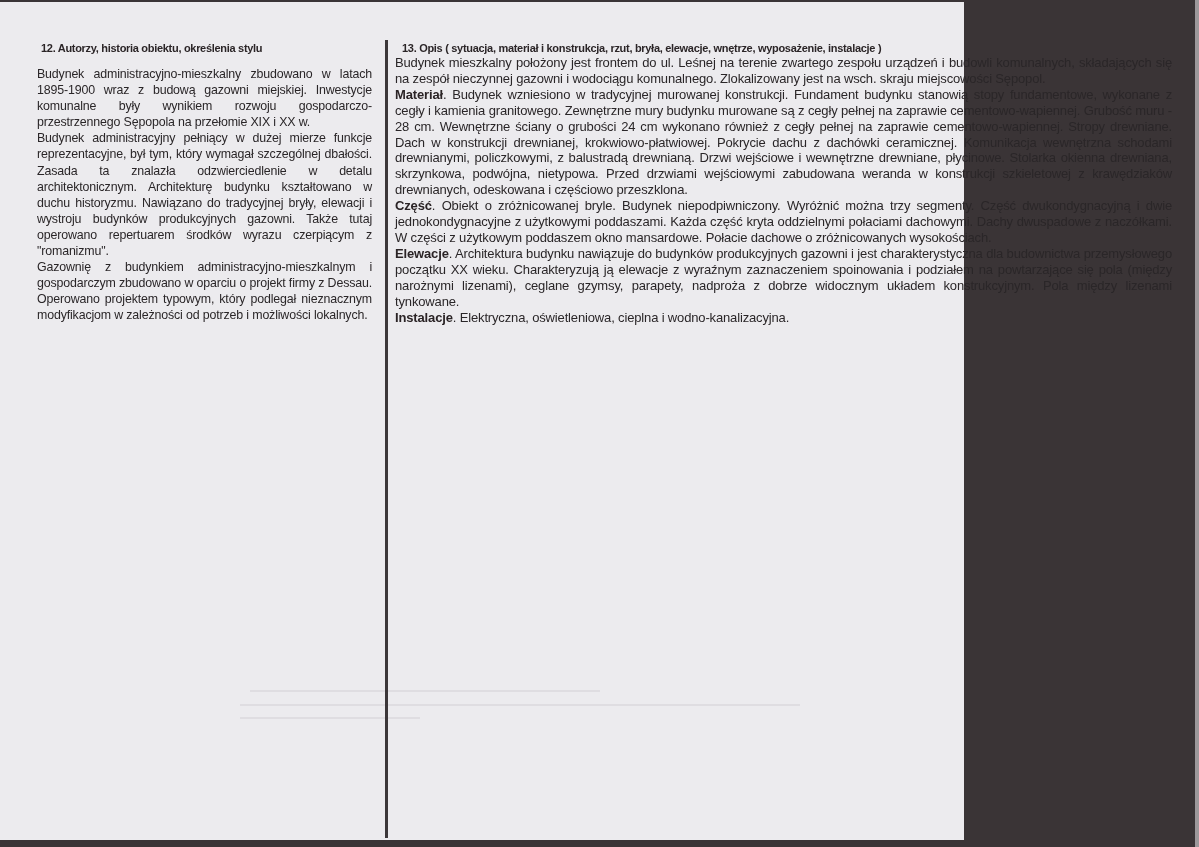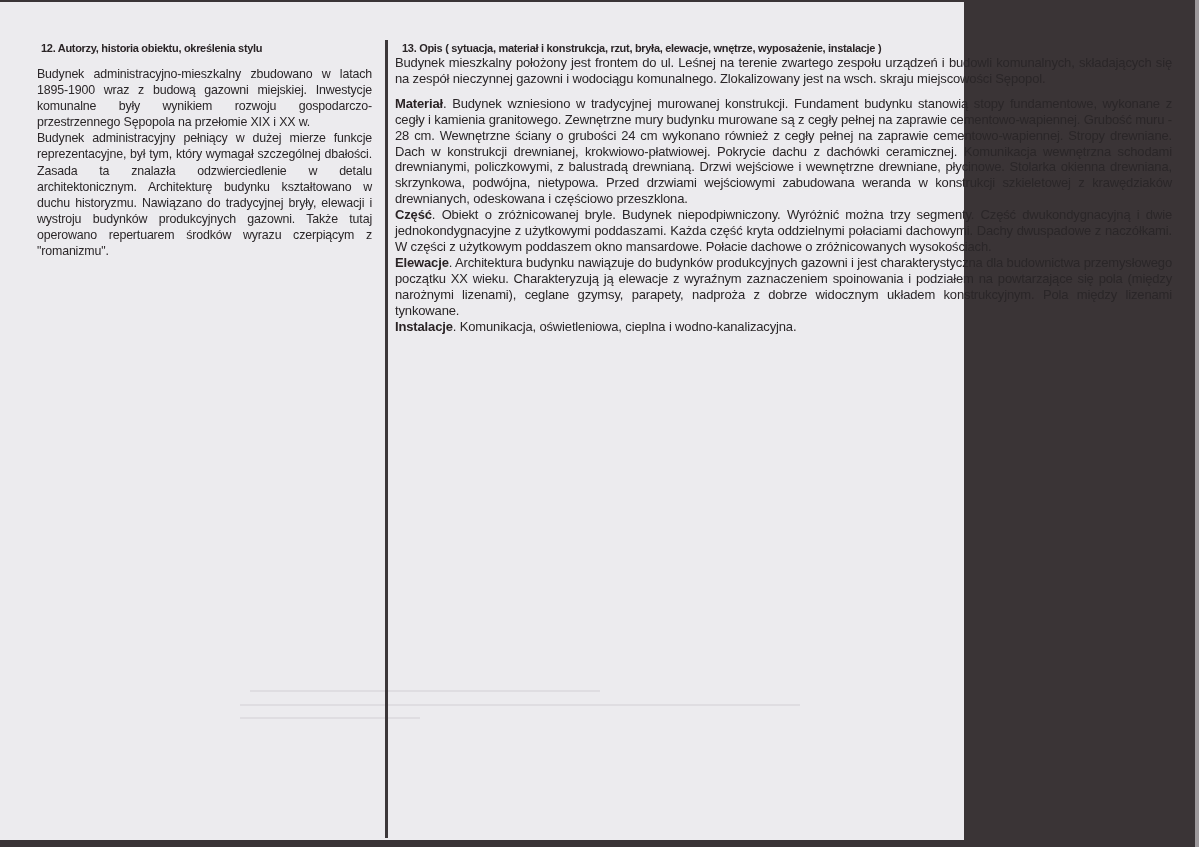--- a/index.html
+++ b/index.html
@@ -30,51 +30,52 @@
   .heading {
     font-weight: bold; font-size: 11px; letter-spacing: -0.3px;
     margin: 0 0 12px 0; padding-left: 4px; color: #2b2527;
   }
   .col-right .heading { margin-bottom: 1px; padding-left: 7px; }
   p {
     margin: 0; font-size: 12.4px; line-height: 16.1px; text-align: justify;
     letter-spacing: -0.15px;
   }
   .col-right p { font-size: 13px; line-height: 15.9px; }
-  .gap { margin-top: 9px; }
+  .gap { }
   b { font-weight: bold; color: #2a2325; }
   .ghost {
     position: absolute; height: 2px; background: #dcdadd; opacity: 0.8;
   }
 </style>
 </head>
 <body>
 
 <div class="paper">
 
   <div class="ghost" style="left:250px;top:688px;width:350px;"></div>
   <div class="ghost" style="left:240px;top:702px;width:560px;"></div>
   <div class="ghost" style="left:240px;top:715px;width:180px;"></div>
 
   <div class="divider"></div>
 
   <div class="col-left">
     <div class="heading">12. Autorzy, historia obiektu, określenia stylu</div>
     <p>Budynek administracyjno-mieszkalny zbudowano w latach 1895-1900 wraz z budową gazowni miejskiej. Inwestycje komunalne były wynikiem rozwoju gospodarczo-przestrzennego Sępopola na przełomie XIX i XX w.</p>
     <p>Budynek administracyjny pełniący w dużej mierze funkcje reprezentacyjne, był tym, który wymagał szczególnej dbałości. Zasada ta znalazła odzwierciedlenie w detalu architektonicznym. Architekturę budynku kształtowano w duchu historyzmu. Nawiązano do tradycyjnej bryły, elewacji i wystroju budynków produkcyjnych gazowni. Także tutaj operowano repertuarem środków wyrazu czerpiącym z "romanizmu".</p>
+    <p>Gazownię z budynkiem administracyjno-mieszkalnym i gospodarczym zbudowano w oparciu o projekt firmy z Dessau. Operowano projektem typowym, który podlegał nieznacznym modyfikacjom w zależności od potrzeb i możliwości lokalnych.</p>
   </div>
 
   <div class="col-right">
     <div class="heading">13. Opis ( sytuacja, materiał i konstrukcja, rzut, bryła, elewacje, wnętrze, wyposażenie, instalacje )</div>
     <p>Budynek mieszkalny położony jest frontem do ul. Leśnej na terenie zwartego zespołu urządzeń i budowli komunalnych, składających się na zespół  nieczynnej gazowni i wodociągu komunalnego. Zlokalizowany jest na wsch. skraju miejscowości Sępopol.</p>
 
     <p class="gap"><b>Materiał</b><span>. Budynek wzniesiono w tradycyjnej murowanej konstrukcji. Fundament budynku stanowią stopy fundamentowe, wykonane z cegły i kamienia granitowego. Zewnętrzne mury budynku murowane są z cegły pełnej na zaprawie cementowo-wapiennej. Grubość muru - 28 cm. Wewnętrzne ściany o grubości 24 cm wykonano również z cegły pełnej na zaprawie cementowo-wapiennej. Stropy drewniane. Dach w konstrukcji drewnianej, krokwiowo-płatwiowej. Pokrycie dachu z dachówki ceramicznej. Komunikacja wewnętrzna schodami drewnianymi, policzkowymi, z balustradą drewnianą. Drzwi wejściowe i wewnętrzne drewniane, płycinowe. Stolarka okienna drewniana, skrzynkowa, podwójna, nietypowa. Przed drzwiami wejściowymi zabudowana weranda w konstrukcji szkieletowej z krawędziaków drewnianych, odeskowana i częściowo przeszklona.</span></p>
 
 
     <p><b>Część</b><span>.   Obiekt o zróżnicowanej bryle. Budynek niepodpiwniczony. Wyróżnić można trzy segmenty. Część dwukondygnacyjną i dwie jednokondygnacyjne z użytkowymi poddaszami. Każda część kryta oddzielnymi połaciami dachowymi. Dachy dwuspadowe z naczółkami. W części z użytkowym poddaszem okno mansardowe. Połacie dachowe o zróżnicowanych wysokościach.</span></p>
 
     <p><b>Elewacje</b><span>. Architektura budynku nawiązuje do budynków produkcyjnych gazowni i jest charakterystyczna dla budownictwa przemysłowego początku XX wieku. Charakteryzują ją elewacje z wyraźnym zaznaczeniem spoinowania i podziałem na powtarzające się pola (między narożnymi lizenami), ceglane gzymsy, parapety, nadproża z dobrze widocznym układem konstrukcyjnym. Pola między lizenami tynkowane.</span></p>
 
-    <p><b>Instalacje</b><span>. Komunikacja, oświetleniowa, cieplna i wodno-kanalizacyjna.</span></p>
+    <p><b>Instalacje</b><span>. Elektryczna, oświetleniowa, cieplna i wodno-kanalizacyjna.</span></p>
   </div>
 </div>
 
 <div class="edge-right"></div>
 
 </body></html>

